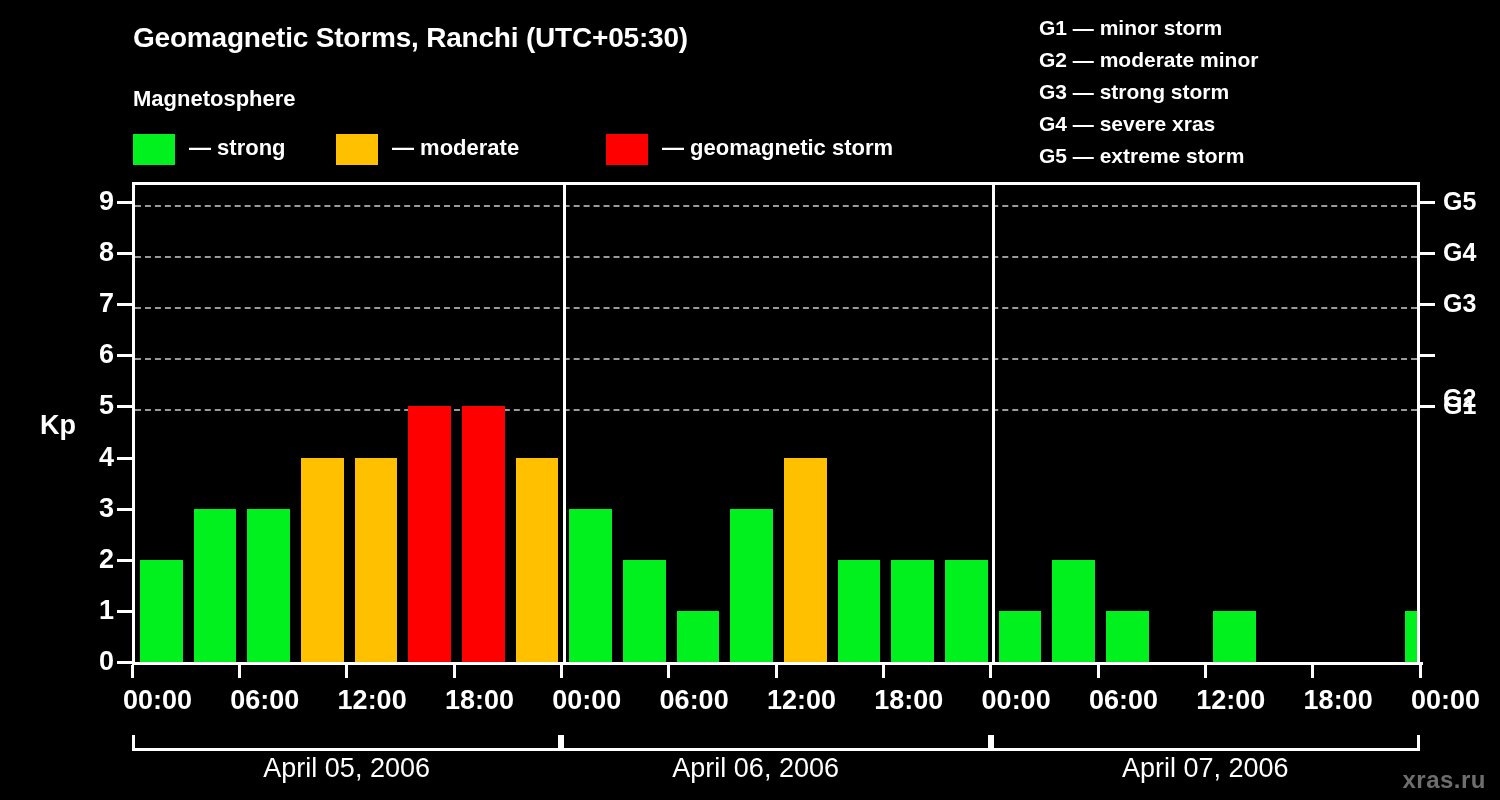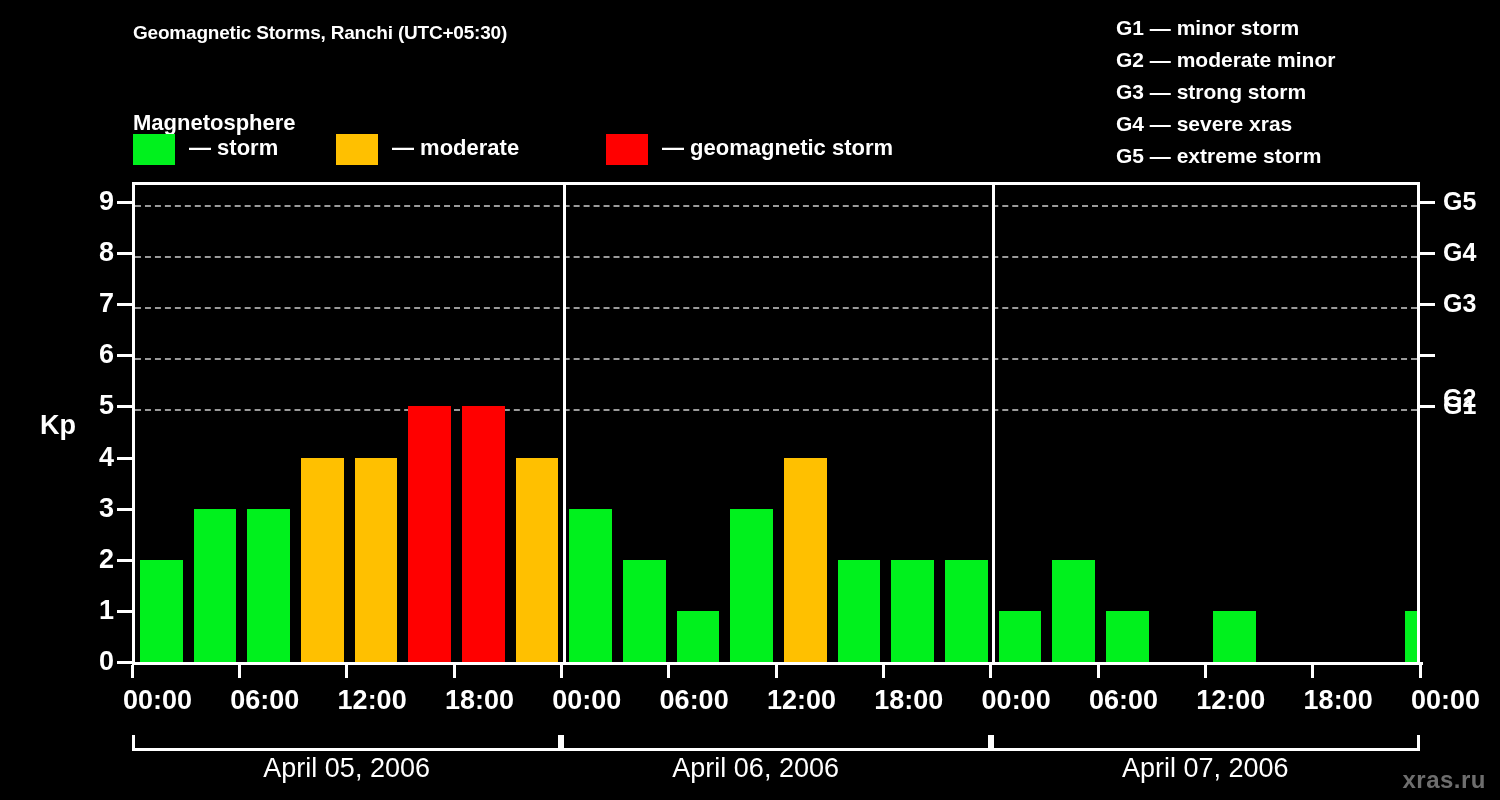--- a/index.html
+++ b/index.html
@@ -22,35 +22,34 @@
     width: 1500px;
     height: 800px;
     background: #000000;
   }
 
   
   .title {
     position: absolute;
     left: 133px;
     top: 22px;
-    font-size: 19px;
+    font-size: 28px;
     font-weight: bold;
     letter-spacing: -0.2px;
     white-space: nowrap;
   }
 
   
   .legend-heading {
     position: absolute;
     left: 133px;
     top: 86px;
     font-size: 22px;
     font-weight: bold;
     white-space: nowrap;
-    margin-top: 24px;
   }
   .legend-row {
     position: absolute;
     left: 133px;
     top: 133px;
     height: 32px;
   }
   .legend-item {
     position: absolute;
     top: 0;
@@ -72,21 +71,21 @@
     font-weight: bold;
     margin-left: 14px;
     line-height: 1;
     position: relative;
     top: -1px;
   }
 
   
   .gscale {
     position: absolute;
-    left: 1116px;
+    left: 1039px;
     top: 12px;
   }
   .gscale-line {
     font-size: 21px;
     font-weight: bold;
     line-height: 32px;
     white-space: nowrap;
   }
 
   
@@ -230,21 +229,21 @@
 
 <div id="root">
 
   <div class="title">Geomagnetic Storms, Ranchi (UTC+05:30)</div>
 
   <div class="legend-heading">Magnetosphere</div>
 
   <div class="legend-row">
     <div class="legend-item i0">
       <span class="swatch" style="background: rgb(0, 241, 29);"></span>
-      <span class="legend-label">— storm</span>
+      <span class="legend-label">— strong</span>
     </div>
     <div class="legend-item i1">
       <span class="swatch" style="background: rgb(255, 192, 0);"></span>
       <span class="legend-label">— moderate</span>
     </div>
     <div class="legend-item i2">
       <span class="swatch" style="background: rgb(255, 0, 0);"></span>
       <span class="legend-label">— geomagnetic storm</span>
     </div>
   </div>

